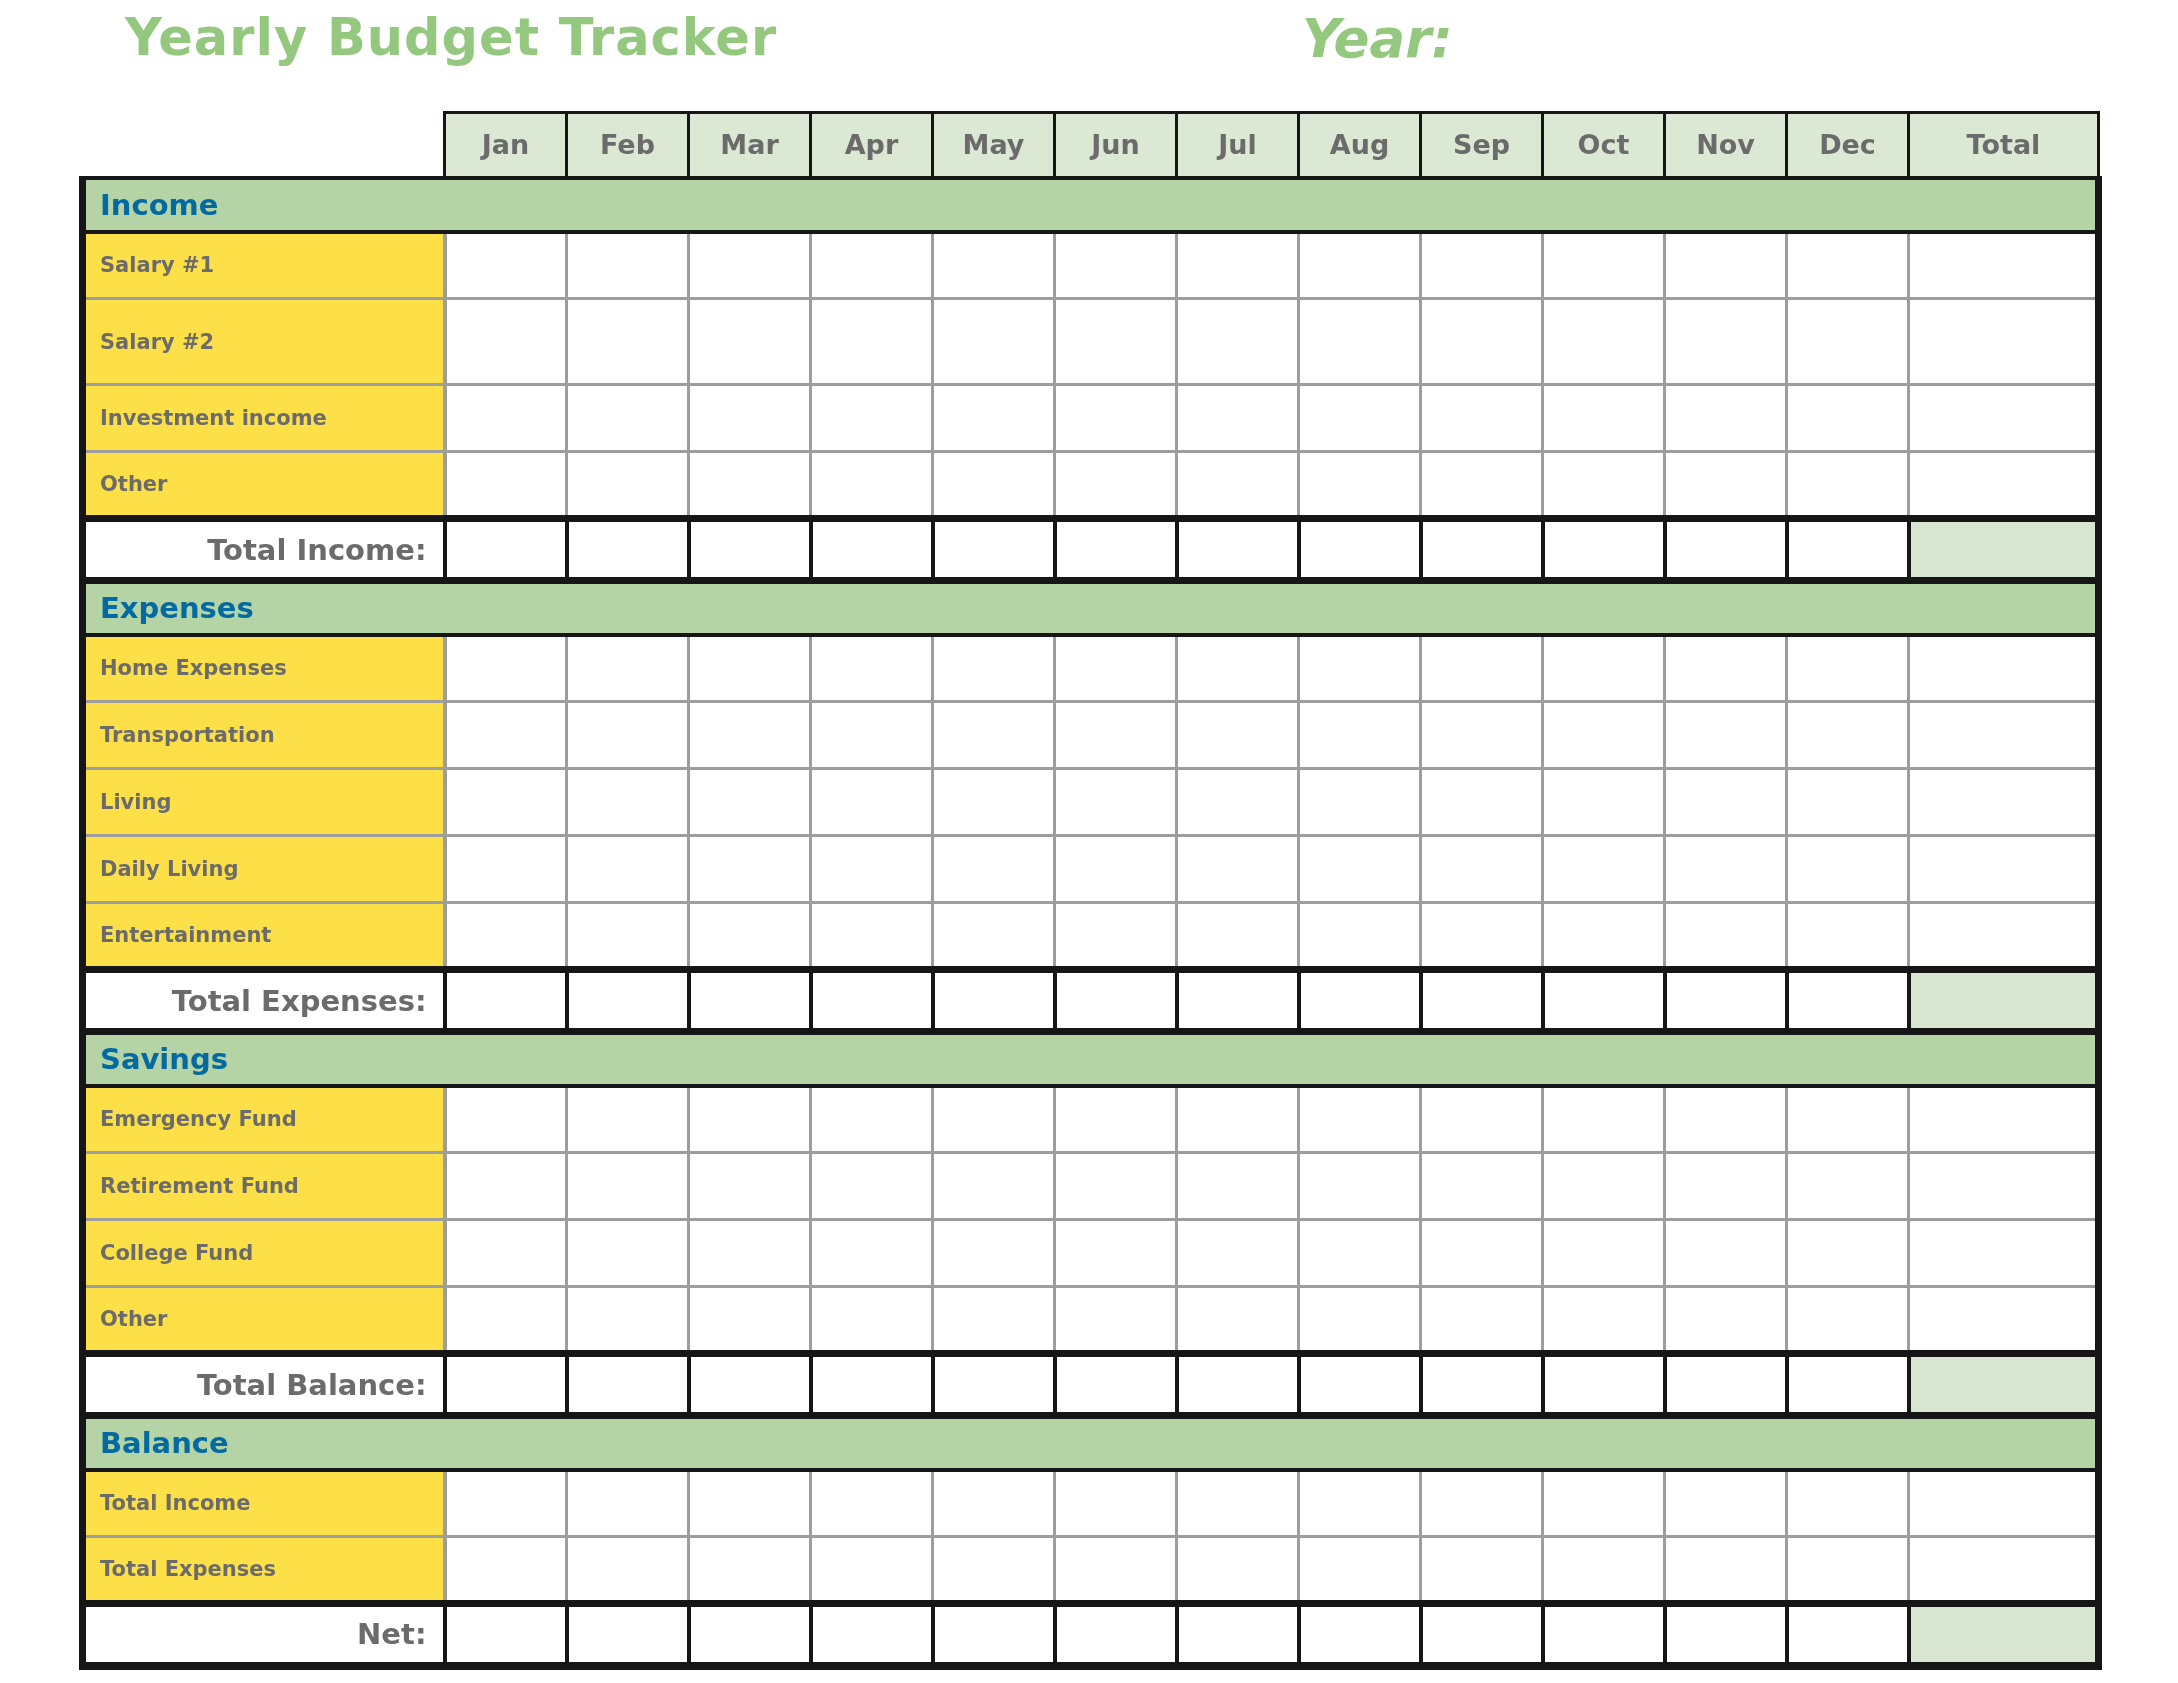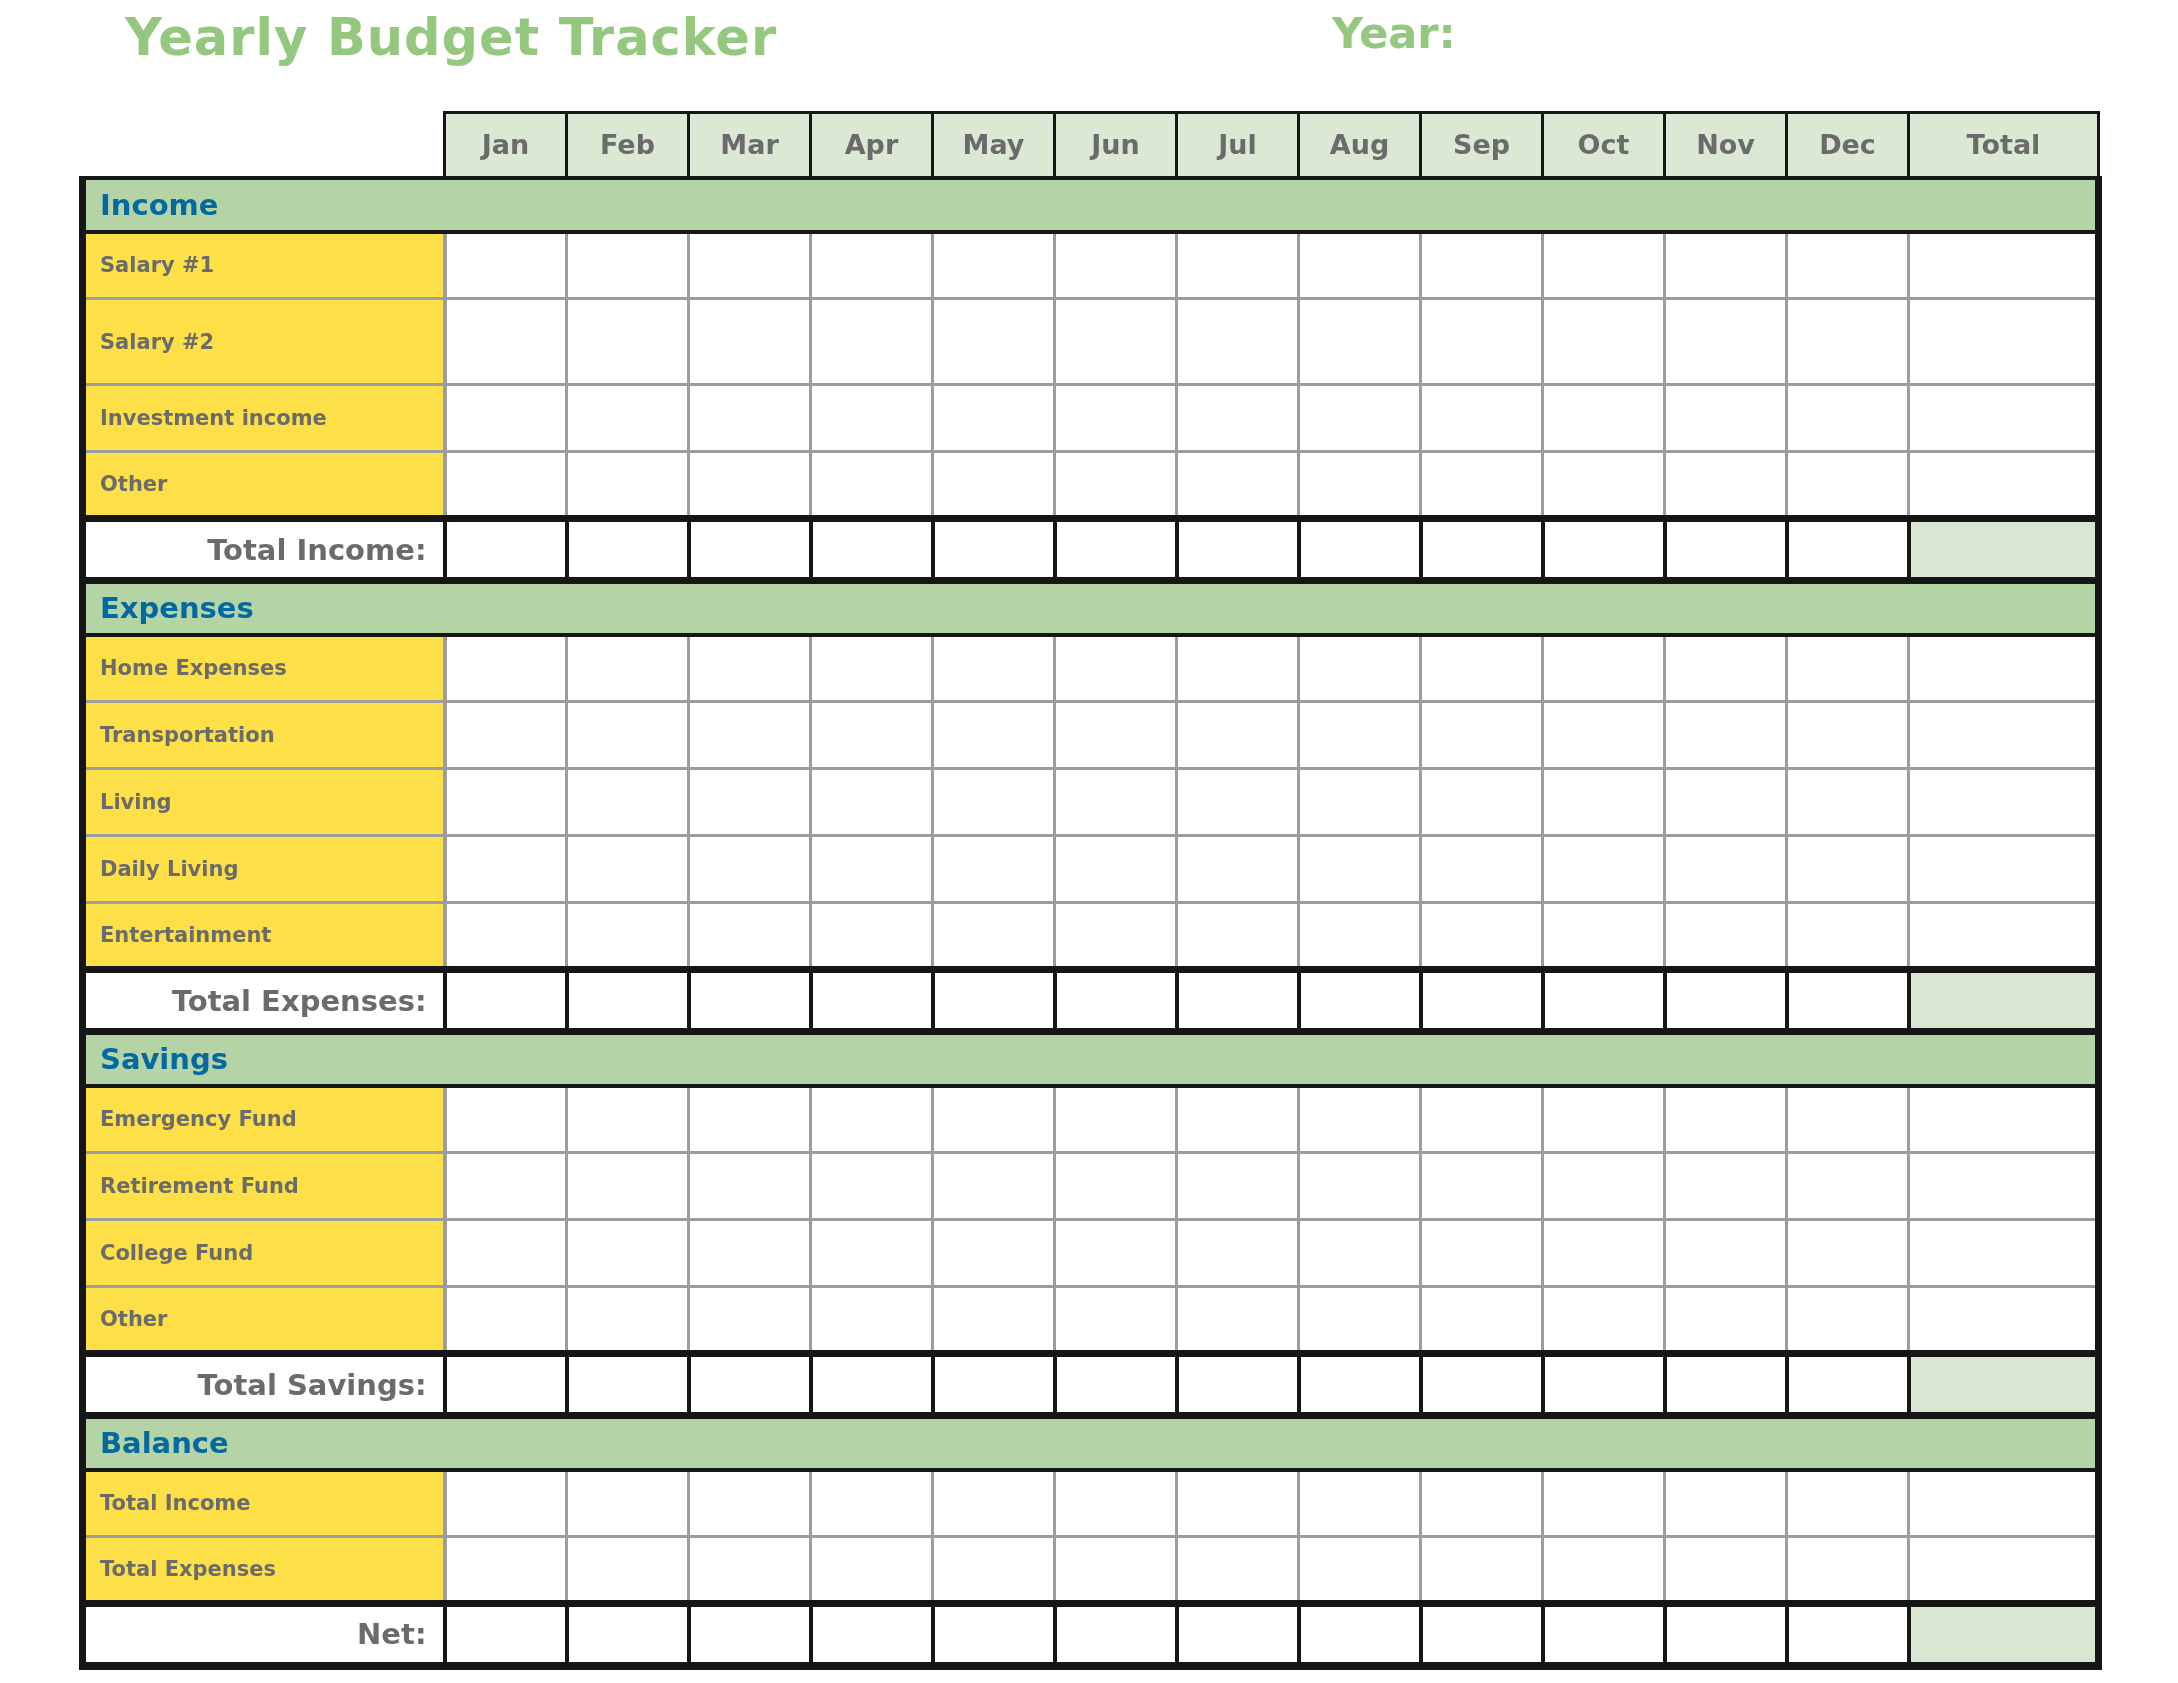--- a/index.html
+++ b/index.html
@@ -16,23 +16,24 @@
   body{
     width:2178px;height:1683px;position:relative;overflow:hidden;
     font-family:"DejaVu Sans","Liberation Sans",sans-serif;
   }
   .page-title{
     position:absolute;left:125px;top:8px;
     font-size:51px;font-weight:bold;color:var(--accent);
     letter-spacing:1px;white-space:nowrap;
   }
   .year-label{
-    position:absolute;left:1332px;top:8px;
-    font-size:43px;font-weight:bold;color:var(--accent);
+    position:absolute;left:1302px;top:8px;
+    font-size:53px;font-weight:bold;color:var(--accent);
     white-space:nowrap;
+    font-style:italic;
   }
   .year-input{
     position:absolute;left:1574px;top:14px;width:475px;height:63px;
     display:inline-block;
   }
   table.budget{
     position:absolute;left:79px;top:111px;
     border-collapse:collapse;table-layout:fixed;
     width:2020px;
   }
@@ -371,21 +372,21 @@
         <td class="cell"></td>
         <td class="cell"></td>
         <td class="cell"></td>
         <td class="cell"></td>
         <td class="cell"></td>
         <td class="cell"></td>
         <td class="cell"></td>
         <td class="cell last"></td>
       </tr>
       <tr class="trow" style="height: 62px;">
-        <td class="tlbl">Total Savings:</td>
+        <td class="tlbl">Total Balance:</td>
         <td></td>
         <td></td>
         <td></td>
         <td></td>
         <td></td>
         <td></td>
         <td></td>
         <td></td>
         <td></td>
         <td></td>

